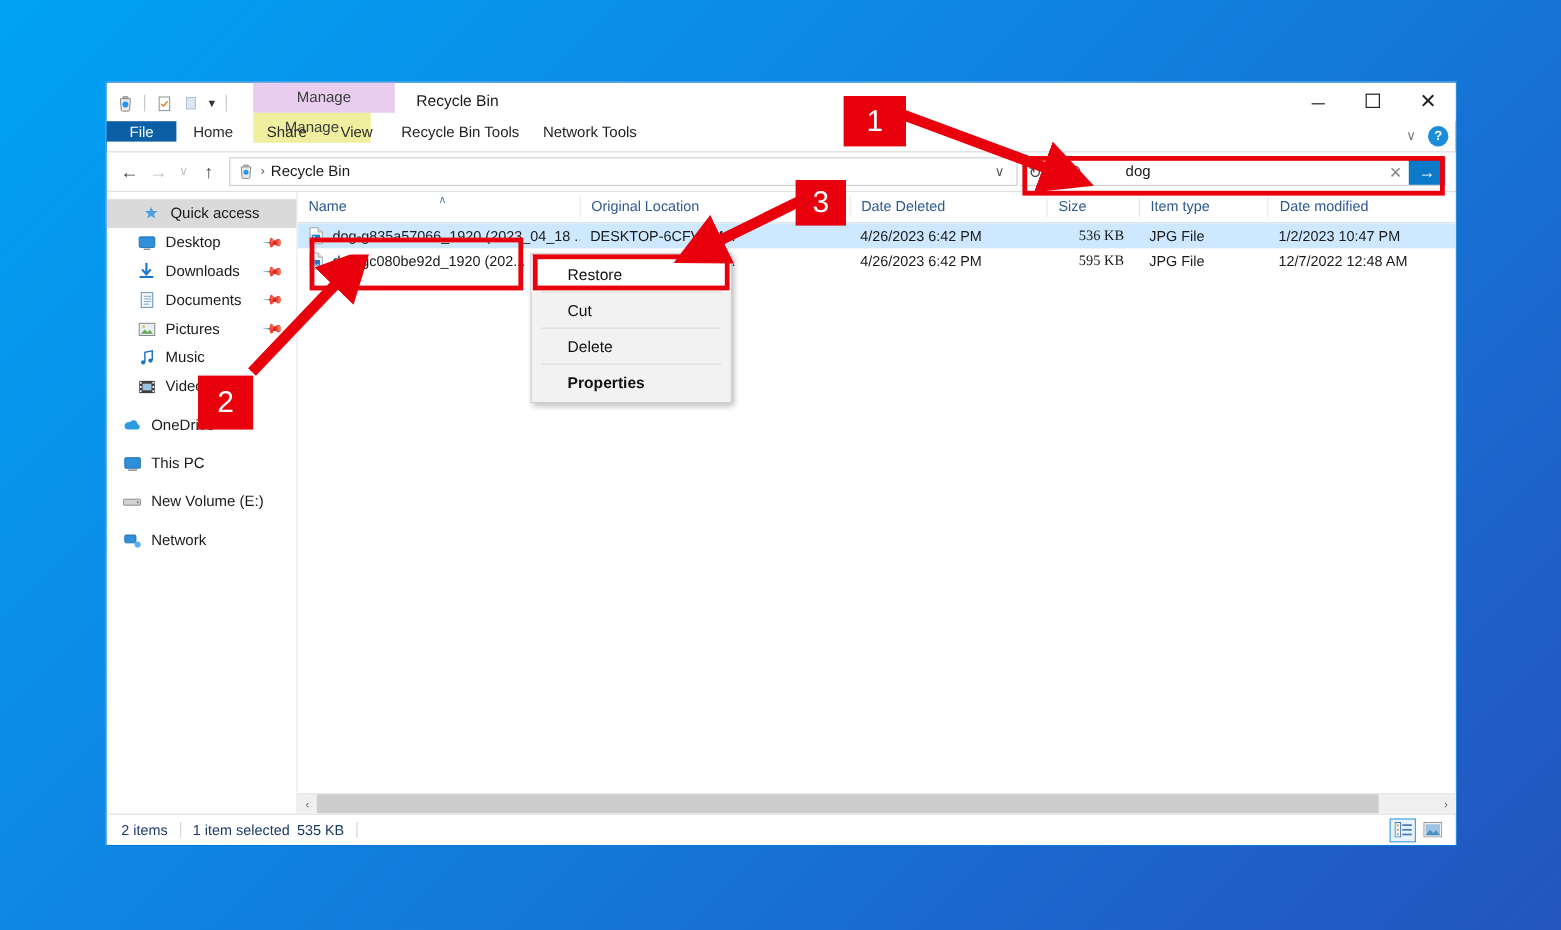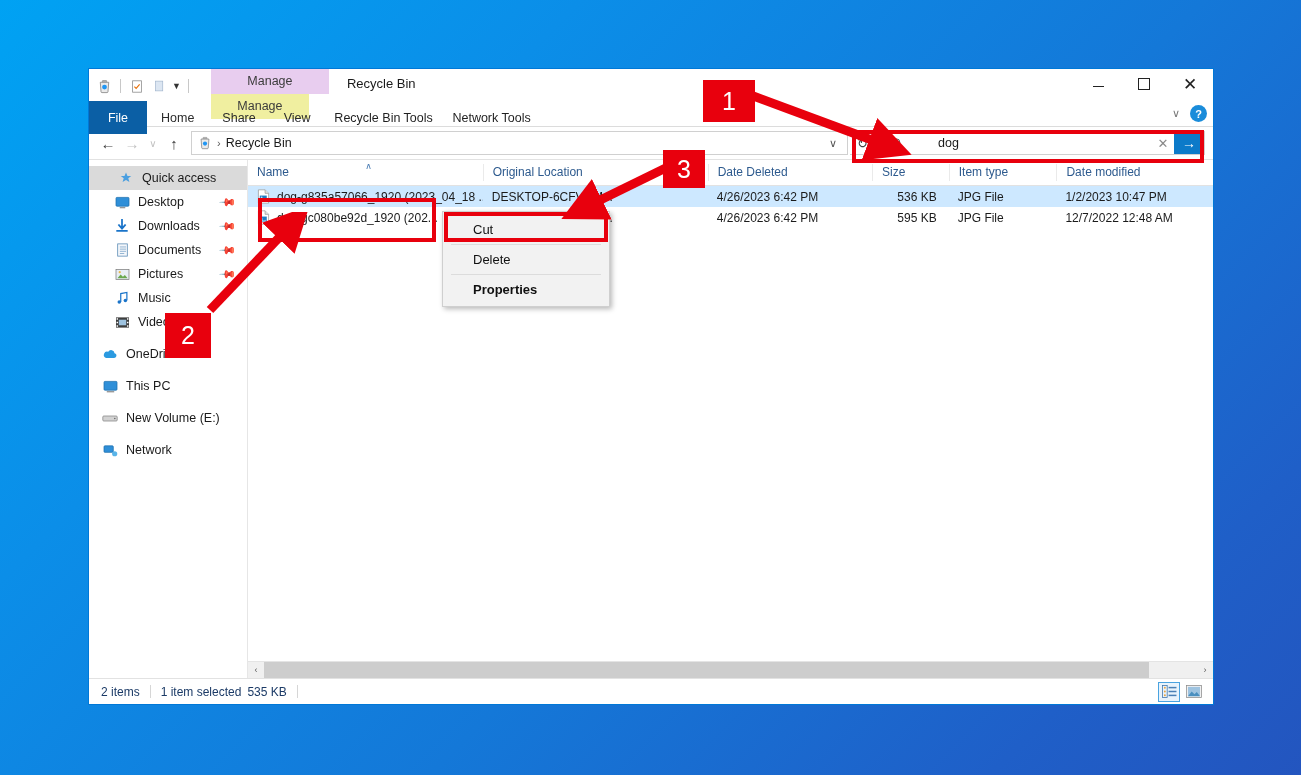--- a/index.html
+++ b/index.html
@@ -105,21 +105,21 @@
     align-items: stretch;
     position: relative;
     border-bottom: 1px solid #dcdcdc;
     flex: 0 0 auto;
   }
   .rtab {
     padding: 0 14px;
     font-size: 12.5px;
     color: #2b2b2b;
     display: flex; align-items: center;
-    height: 33px;
+    height: 17px;
     box-sizing: border-box;
   }
   .rtab.file {
     background: #0b5fa5;
     color: #ffffff;
     width: 58px;
     justify-content: center;
     padding: 0;
   }
   .rtab.ctxsub {
@@ -300,21 +300,21 @@
     color: #1b1b1b;
   }
   .frow.sel { background: #cde8ff; }
   .fcell {
     box-sizing: border-box;
     padding-left: 9px;
     white-space: nowrap;
     overflow: hidden;
     text-overflow: ellipsis;
   }
-  .fcell.size { text-align: right; padding-right: 12px; padding-left: 0;}
+  .fcell.size { text-align: right; padding-right: 12px; padding-left: 0; font-family: Liberation Serif, serif;}
   .ficon {
     width: 14px; height: 16px;
     margin-right: 6px;
     flex: 0 0 auto;
   }
   .name-cell { display: flex; align-items: center; }
 
   .hscroll {
     height: 16px;
     background: #f0f0f0;
@@ -740,20 +740,21 @@
             <rect x="2" y="2" width="13" height="10" fill="#9ec3e0"></rect>
             <path d="M2 12l4-5 3 3 2.5-2.5L15 12z" fill="#4a8fbf"></path>
           </svg>
         </div>
       </div>
     </div>
 
   </div>
 
   <div id="ctxmenu">
+    <div class="mi hl">Restore</div>
     <div class="mi-sep"></div>
     <div class="mi">Cut</div>
     <div class="mi-sep"></div>
     <div class="mi">Delete</div>
     <div class="mi-sep"></div>
     <div class="mi bold">Properties</div>
   </div>
 
   <div class="redbox" id="redbox-search"></div>
   <div class="redbox" id="redbox-files"></div>

